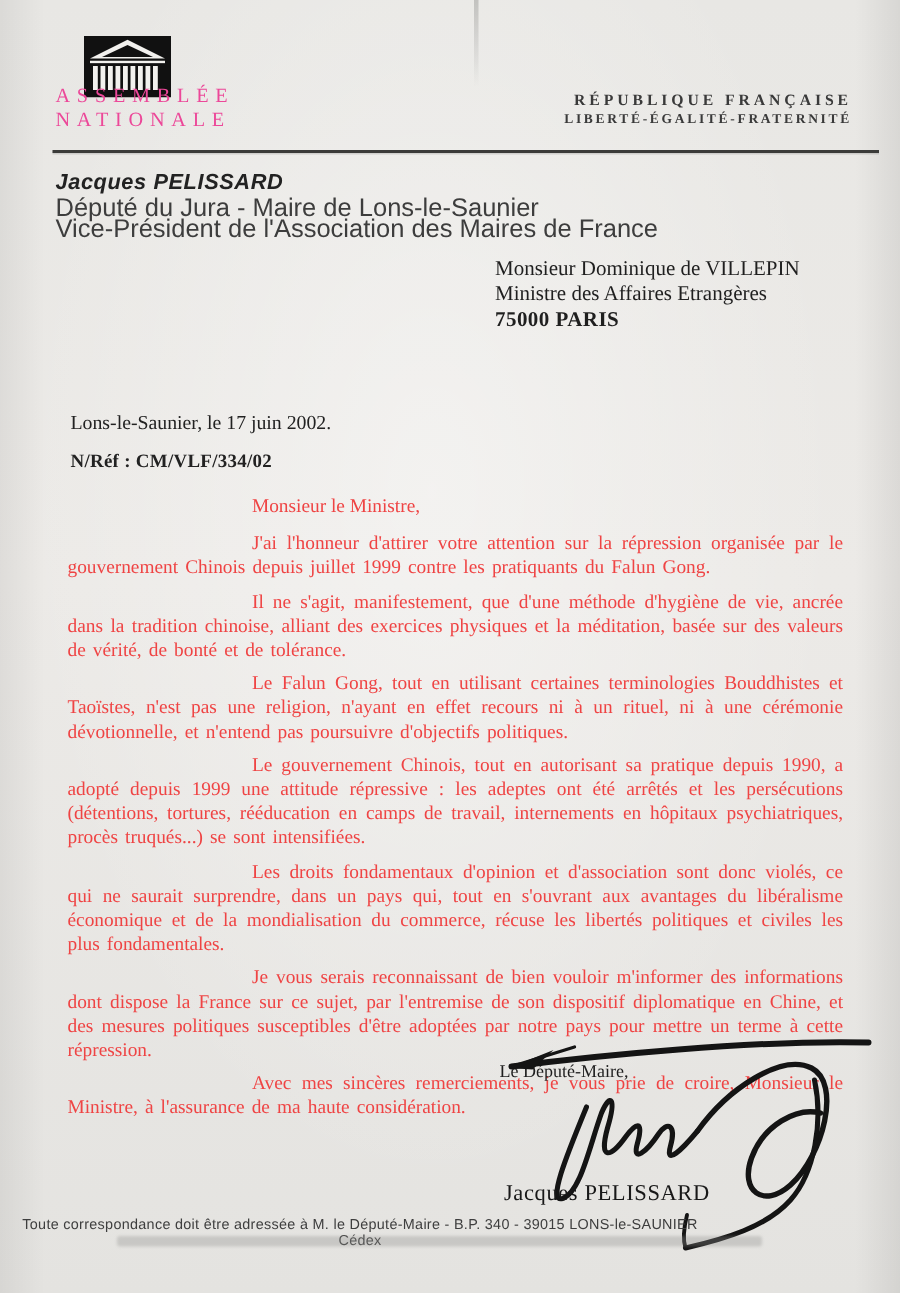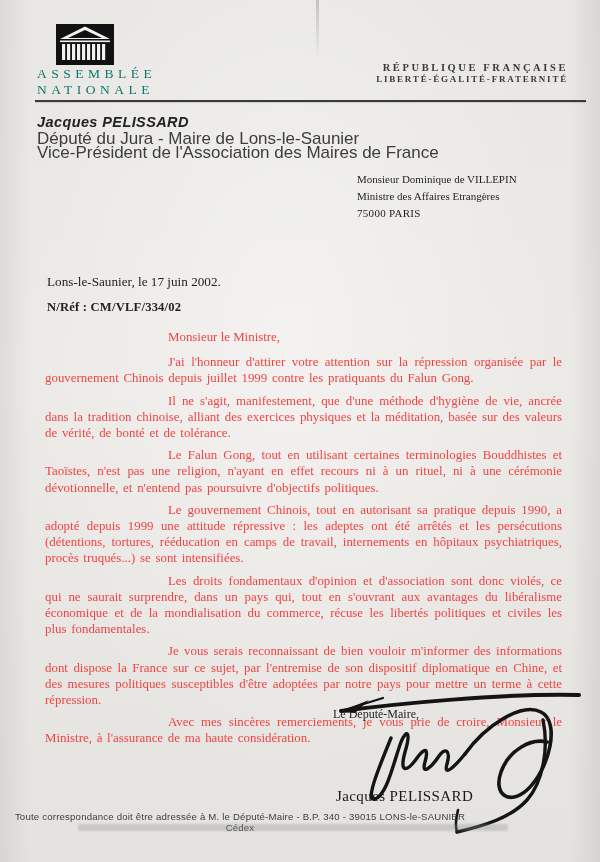--- a/index.html
+++ b/index.html
@@ -13,40 +13,40 @@
     color:#1c1c1c;
   }
   .fold-mark{
     position:absolute;left:316px;top:0;width:3px;height:58px;
     background:linear-gradient(180deg, rgba(120,120,118,.35), rgba(120,120,118,0));
     pointer-events:none;
   }
   
   .logo{position:absolute;left:56px;top:24px;width:58px;height:41px;}
   .org-name{
-    position:absolute;left:37px;top:66px;
-    font-size:13.5px;letter-spacing:4.5px;line-height:16px;color:#0f766e;
+    position:absolute;left:37px;top:56px;
+    font-size:13.5px;letter-spacing:4.5px;line-height:16px;color:#ec4899;
   }
   .republic{
     position:absolute;right:32px;top:62px;text-align:left;
     color:#3a3a3a;
   }
   .republic .l1{font-size:10.5px;letter-spacing:2.6px;line-height:12px;font-weight:600;text-align:right;}
   .republic .l2{font-size:9px;letter-spacing:1.8px;line-height:11px;font-weight:600;}
   .header-rule{
     position:absolute;left:35px;top:100px;width:551px;height:2px;
     background:#3b3b39;box-shadow:0 1px 0 rgba(0,0,0,.12);
   }
   
   .sender{position:absolute;left:37px;top:114px;font-family:"Liberation Sans", sans-serif;}
   .sender .name{font-size:14.5px;font-weight:bold;font-style:italic;color:#222;letter-spacing:.4px;}
   .sender .role{font-size:17px;color:#3d3d3d;line-height:13.5px;margin-top:2px;}
   
-  .recipient{position:absolute;left:330px;top:171px;font-size:11px;line-height:17px;color:#1f1f1f;margin-left:27px;}
-  .recipient .r4{font-weight:400;letter-spacing:.3px;}
+  .recipient{position:absolute;left:330px;top:171px;font-size:14px;line-height:17px;color:#1f1f1f;}
+  .recipient .r4{font-weight:700;letter-spacing:.3px;}
   
   .dateline{position:absolute;left:47px;top:274px;font-size:13.2px;color:#222;}
   .refline{position:absolute;left:47px;top:300px;font-size:12.6px;font-weight:600;color:#222;letter-spacing:.2px;}
   
   .body-text{
     position:absolute;left:45px;top:329px;width:517px;
     font-size:12.9px;line-height:16.2px;color:#ef4444;
     text-align:justify;
   }
   .body-text .salutation{text-indent:123px;margin:0 0 9px 0;text-align:left;}

